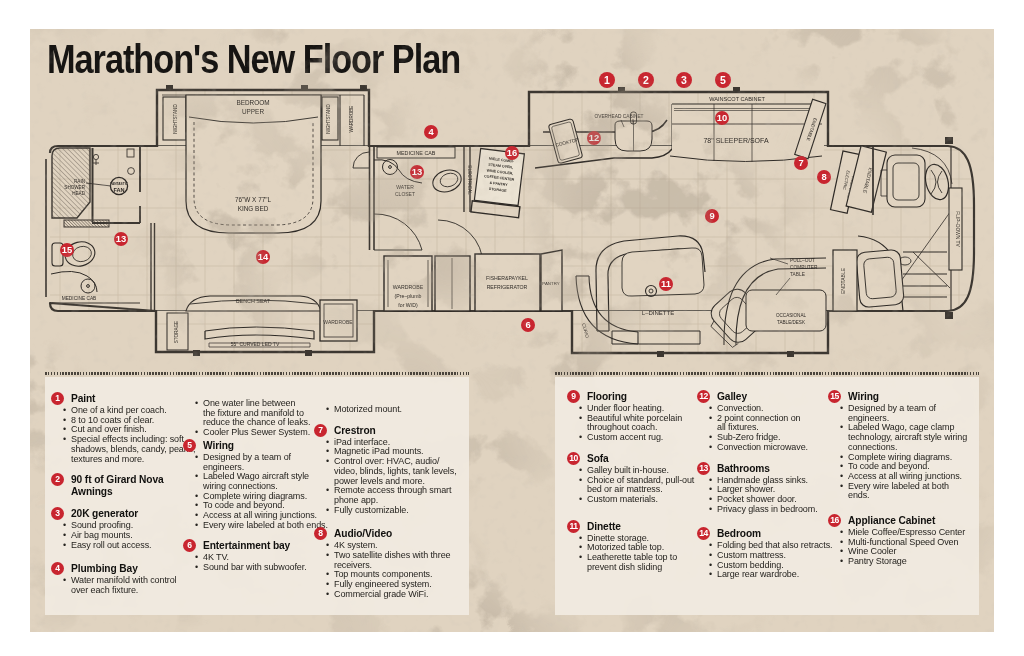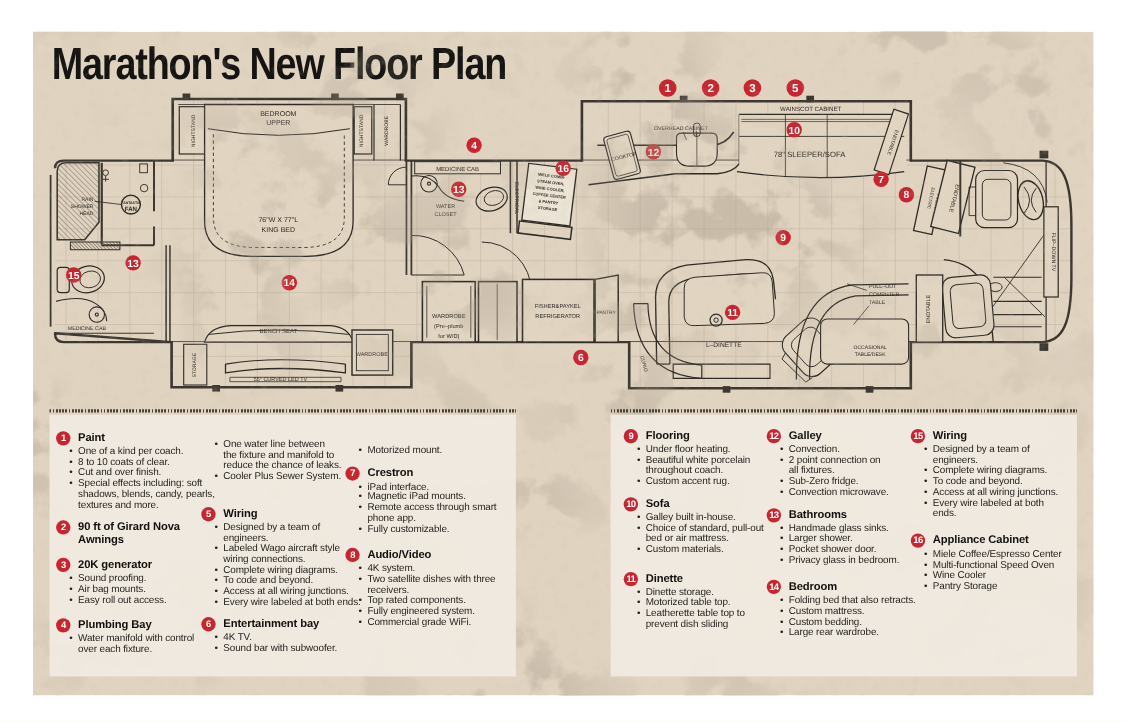--- a/index.html
+++ b/index.html
@@ -516,21 +516,21 @@
         <div class="bl">Air bag mounts.</div>
         <div class="bl">Easy roll out access.</div>
       </div>
       <div class="it">
         <div class="hd"><span class="n">4</span>Plumbing Bay</div>
         <div class="bl">Water manifold with control<br>over each fixture.</div>
       </div>
     </div>
 
     <div class="col" style="left:158px; top:22px; width:142px;">
-      <div class="it" style="margin-bottom:24px">
+      <div class="it" style="margin-bottom:2px">
         <div class="bl">One water line between<br>the fixture and manifold to<br>reduce the chance of leaks.</div>
         <div class="bl">Cooler Plus Sewer System.</div>
       </div>
       <div class="it">
         <div class="hd"><span class="n">5</span>Wiring</div>
         <div class="bl">Designed by a team of<br>engineers.</div>
         <div class="bl">Labeled Wago aircraft style<br>wiring connections.</div>
         <div class="bl">Complete wiring diagrams.</div>
         <div class="bl">To code and beyond.</div>
         <div class="bl">Access at all wiring junctions.</div>
@@ -544,28 +544,29 @@
     </div>
 
     <div class="col" style="left:289px; top:28px; width:140px;">
       <div class="it">
         <div class="bl">Motorized mount.</div>
       </div>
       <div class="it" style="margin-bottom:13px">
         <div class="hd"><span class="n">7</span>Crestron</div>
         <div class="bl">iPad interface.</div>
         <div class="bl">Magnetic iPad mounts.</div>
+        <div class="bl">Control over: HVAC, audio/<br>video, blinds, lights, tank levels,<br>power levels and more.</div>
         <div class="bl">Remote access through smart<br>phone app.</div>
         <div class="bl">Fully customizable.</div>
       </div>
       <div class="it">
         <div class="hd"><span class="n">8</span>Audio/Video</div>
         <div class="bl">4K system.</div>
         <div class="bl">Two satellite dishes with three<br>receivers.</div>
-        <div class="bl">Top rated components.</div>
+        <div class="bl">Top mounts components.</div>
         <div class="bl">Fully engineered system.</div>
         <div class="bl">Commercial grade WiFi.</div>
       </div>
     </div>
   </div>
 
   <div class="box" id="rbox">
 
     <div class="col" style="left:32px; top:14px; width:128px;">
       <div class="it">
@@ -609,20 +610,21 @@
         <div class="bl">Custom mattress.</div>
         <div class="bl">Custom bedding.</div>
         <div class="bl">Large rear wardrobe.</div>
       </div>
     </div>
 
     <div class="col" style="left:293px; top:14px; width:132px;">
       <div class="it" style="margin-bottom:14px">
         <div class="hd"><span class="n">15</span>Wiring</div>
         <div class="bl">Designed by a team of<br>engineers.</div>
+        <div class="bl">Labeled Wago, cage clamp<br>technology, aircraft style wiring<br>connections.</div>
         <div class="bl">Complete wiring diagrams.</div>
         <div class="bl">To code and beyond.</div>
         <div class="bl">Access at all wiring junctions.</div>
         <div class="bl">Every wire labeled at both<br>ends.</div>
       </div>
       <div class="it">
         <div class="hd"><span class="n">16</span>Appliance Cabinet</div>
         <div class="bl">Miele Coffee/Espresso Center</div>
         <div class="bl">Multi-functional Speed Oven</div>
         <div class="bl">Wine Cooler</div>

